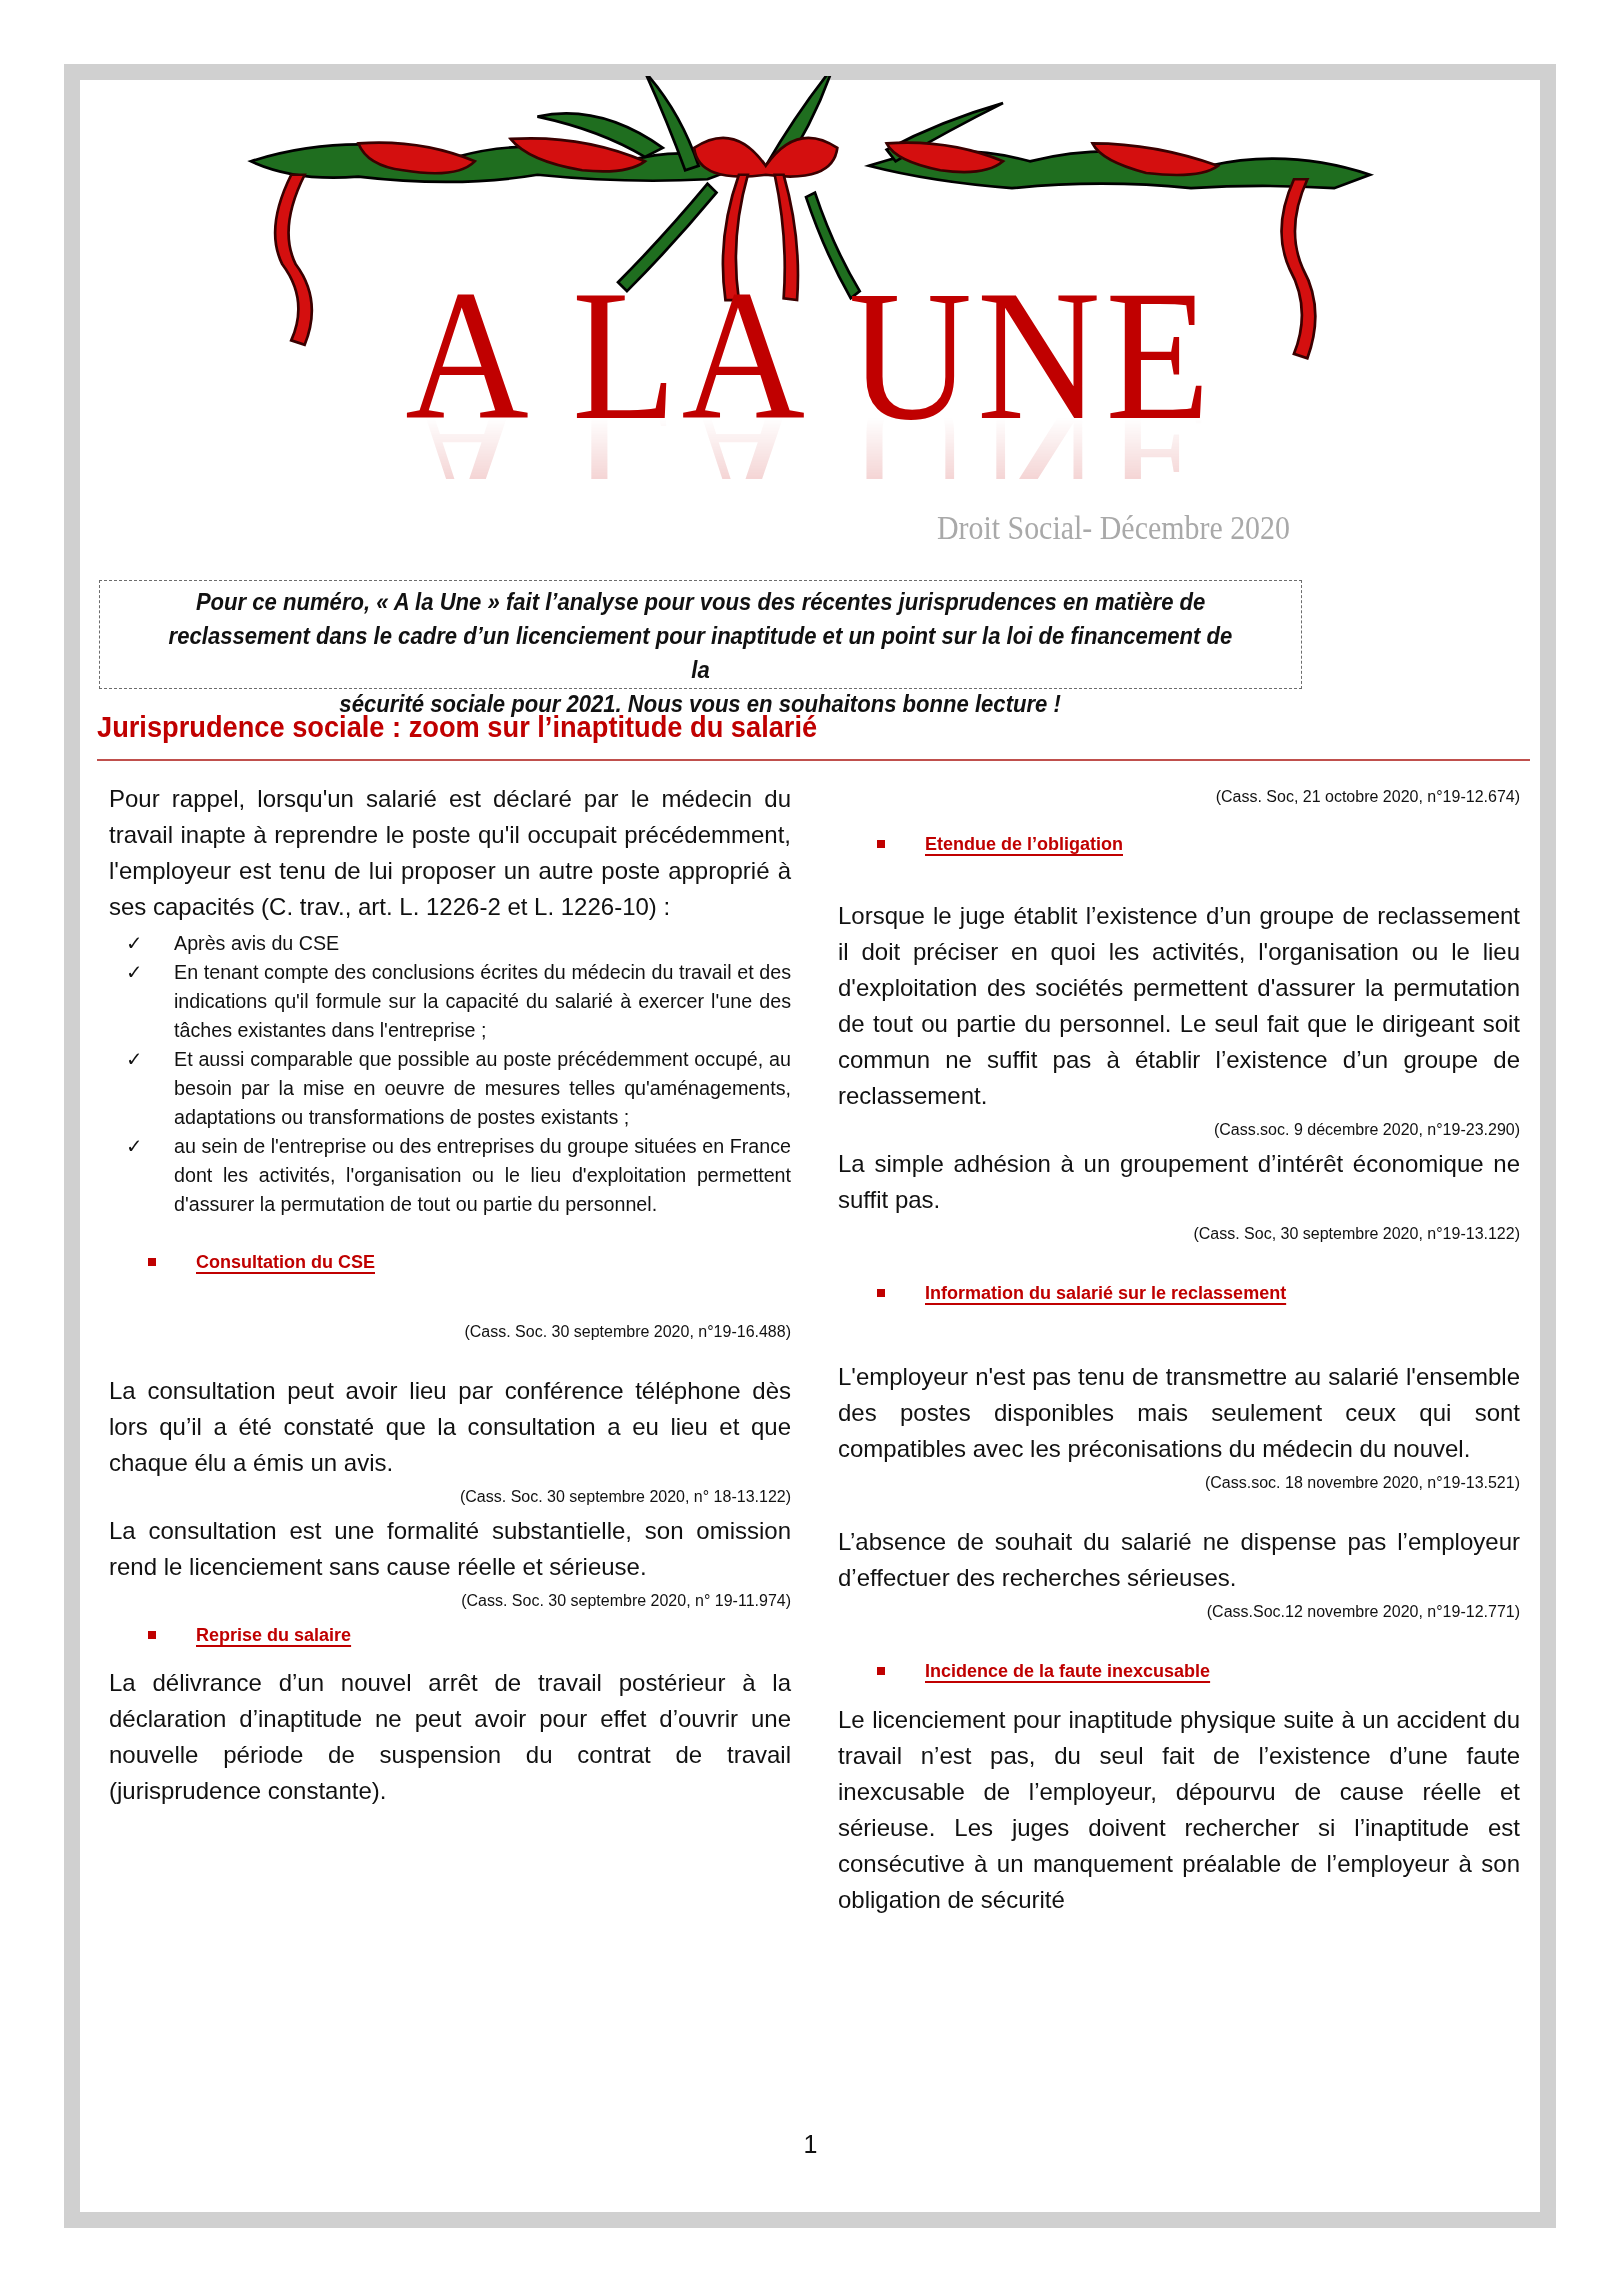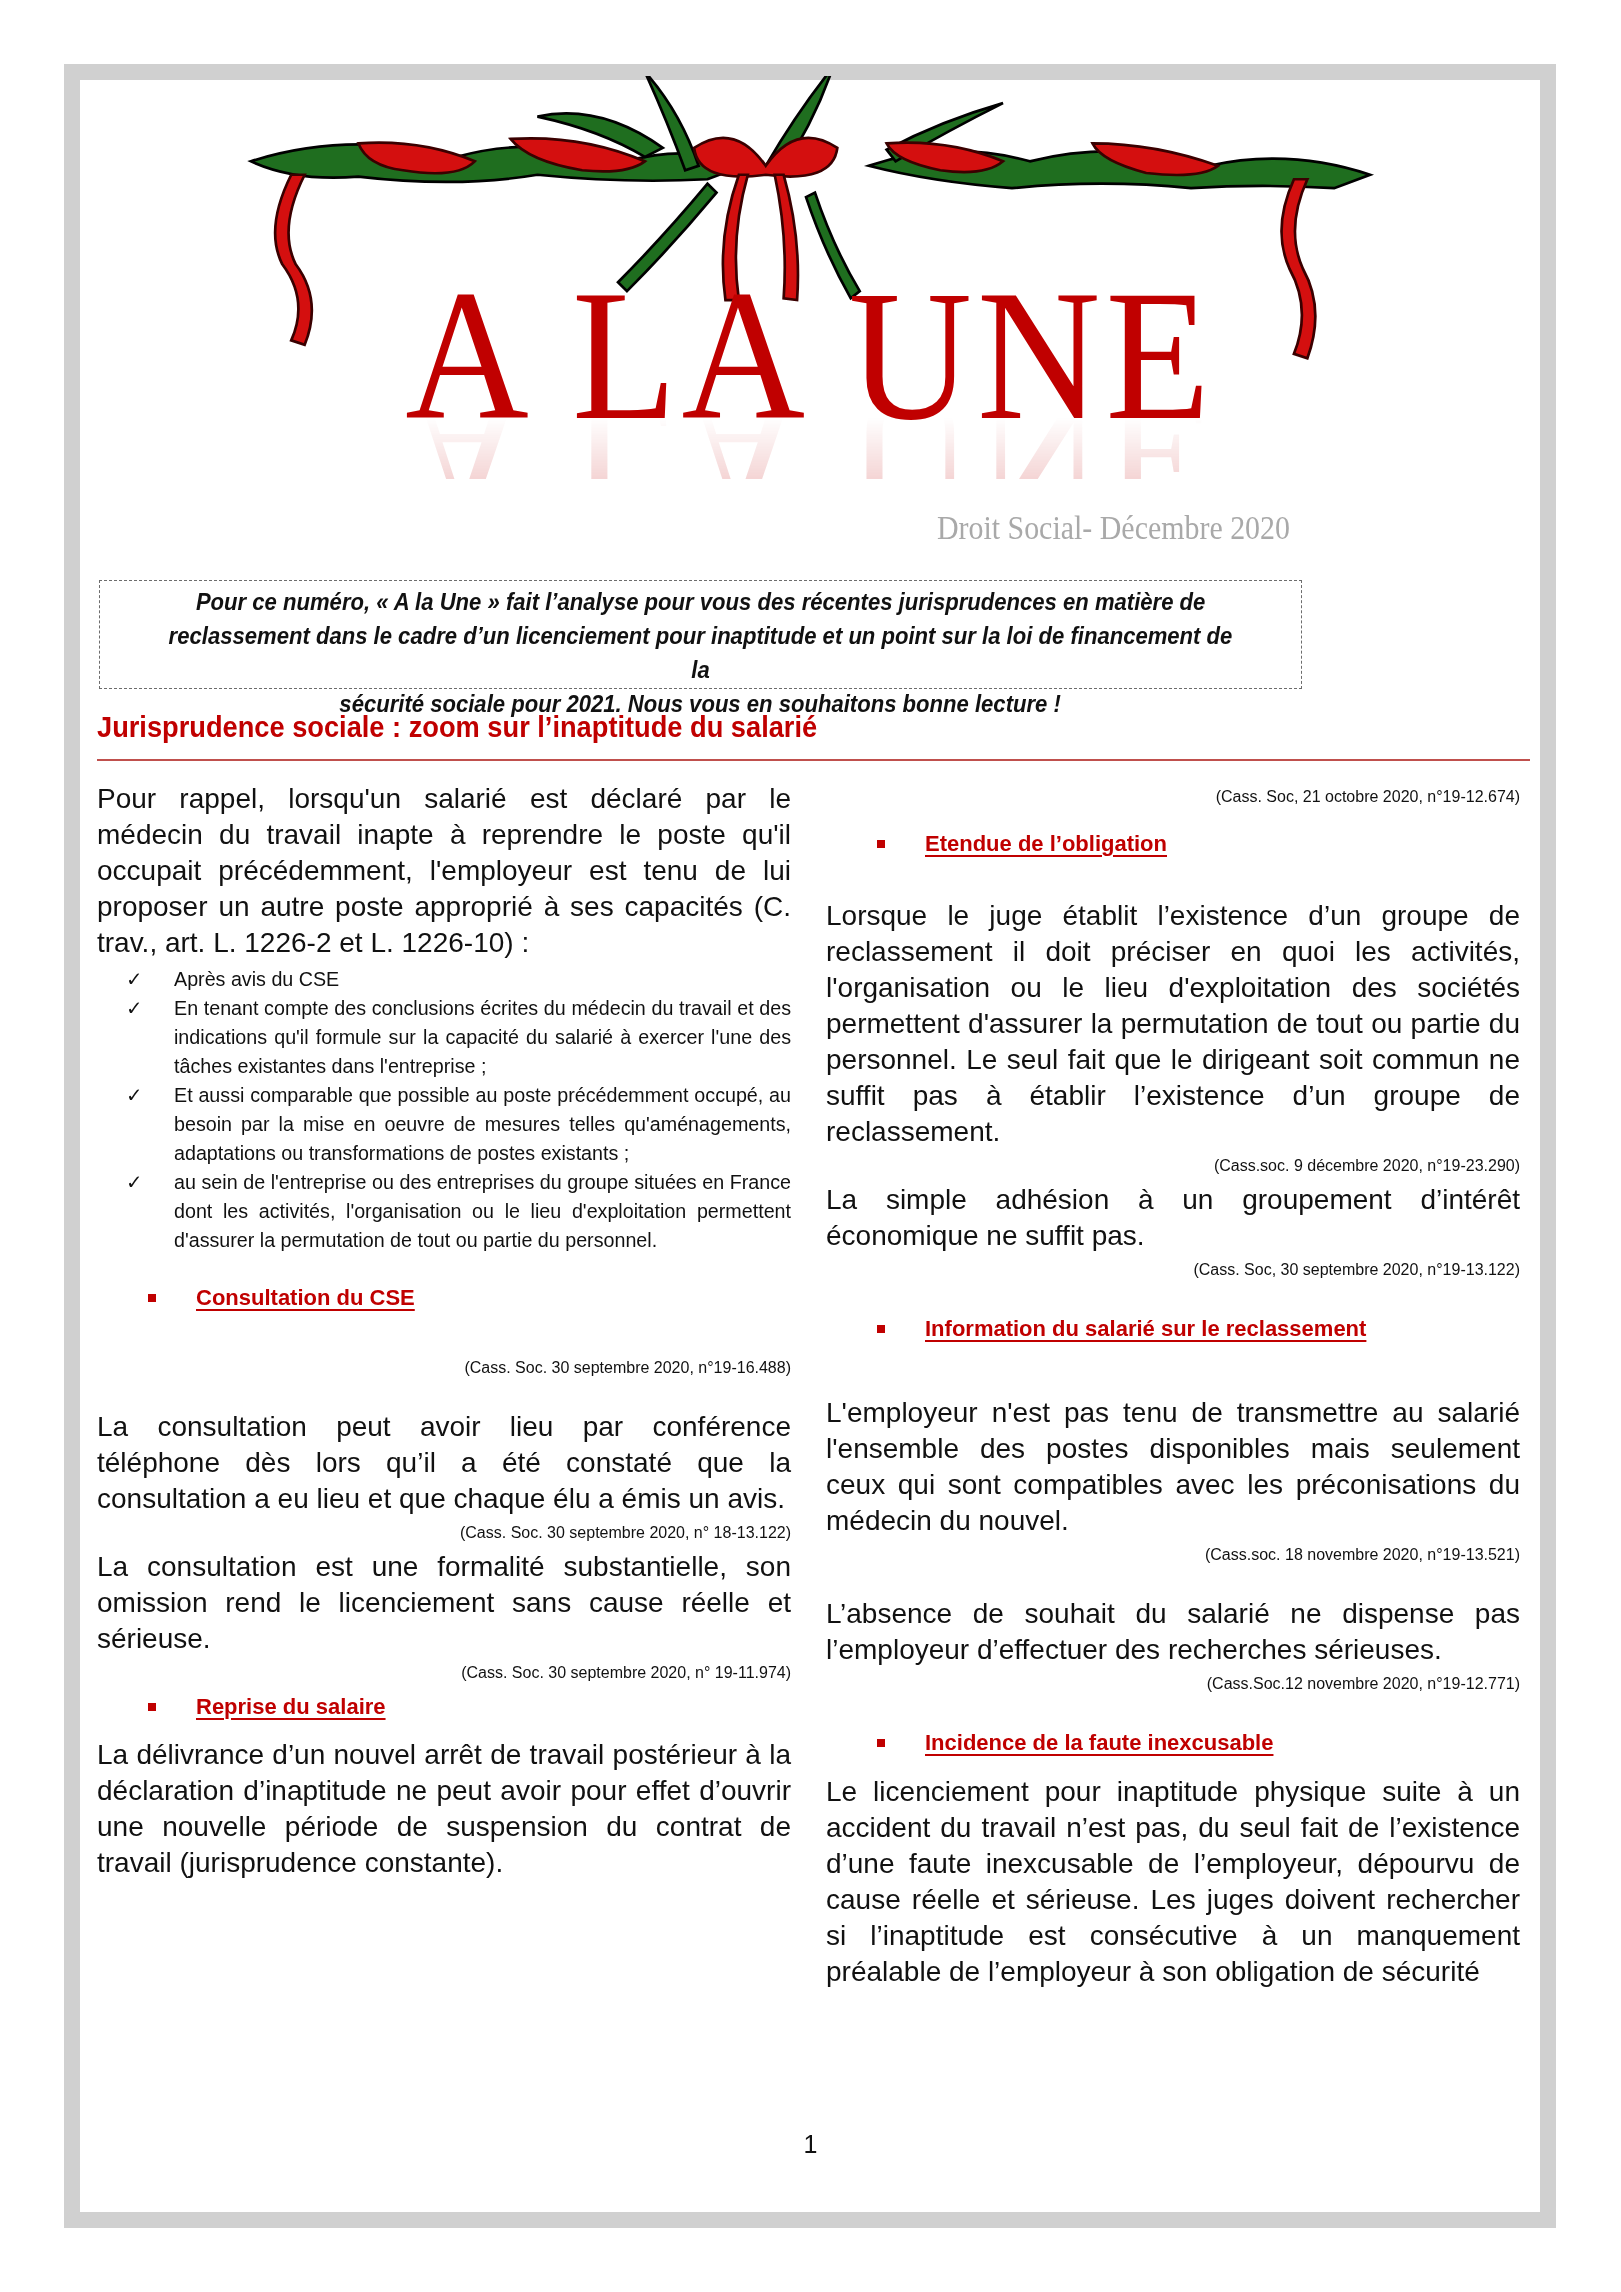--- a/index.html
+++ b/index.html
@@ -19,23 +19,23 @@
   .intro { position: absolute; left: 99px; top: 580px; width: 1203px; height: 109px; box-sizing: border-box; border: 1.8px dashed #6c6c6c; padding: 3.6px 18px; text-align: center; font-weight: bold; font-style: italic; font-size: 24px; line-height: 34px; }
   .intro span { display: inline-block; transform: scaleX(0.92); transform-origin: center; }
 
   .section-title { position: absolute; left: 97px; top: 710px; font-size: 29.6px; font-weight: bold; color: #c00000; transform: scaleX(0.92); transform-origin: left; white-space: nowrap; }
   .section-rule { position: absolute; left: 97px; top: 759px; width: 1433px; height: 1.8px; background: #c0504d; }
 
   .col { position: absolute; top: 781px; width: 694px; }
   .col.left { left: 97px; }
   .col.right { left: 826px; }
 
-  .p { font-size: 28px; line-height: 36px; text-align: justify; text-align-last: left; }
+  .p { font-size: 24px; line-height: 36px; text-align: justify; text-align-last: left; margin-left: 12px; }
   .cite { font-size: 16px; font-weight: normal; text-align: right; line-height: 32px; }
-  .sub { position: relative; font-size: 22px; font-weight: bold; color: #c00000; text-decoration: underline; text-decoration-thickness: 1.8px; text-underline-offset: 3.6px; padding-left: 99px; line-height: 36px; }
+  .sub { position: relative; font-size: 18px; font-weight: bold; color: #c00000; text-decoration: underline; text-decoration-thickness: 1.8px; text-underline-offset: 3.6px; padding-left: 99px; line-height: 36px; }
   .sub .bullet { position: absolute; left: 51px; top: 14.3px; width: 8px; height: 8px; background: #c00000; }
   .checks { list-style: none; margin: 3.6px 0 0 0; padding: 0; }
   .checks li { position: relative; padding-left: 77px; font-size: 19.7px; line-height: 29px; text-align: justify; text-align-last: left; }
   .checks li .ck { position: absolute; left: 29px; top: 0; font-size: 19.7px; }
 
   .gap-s { height: 12.5px; }
   .gap-m { height: 25px; }
   .gap-l { height: 36px; }
 
   .pagenum { position: absolute; left: 0; width: 1621px; top: 2130px; text-align: center; font-size: 25px; }

